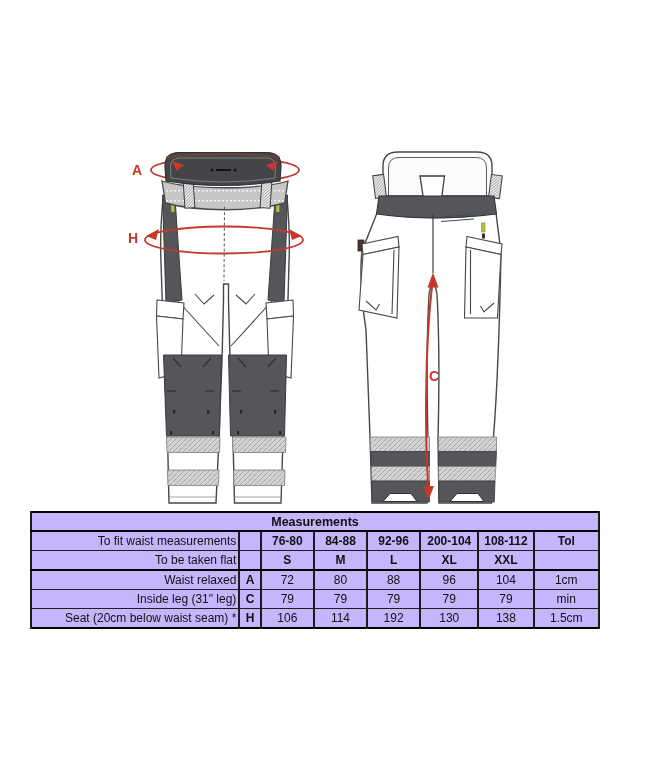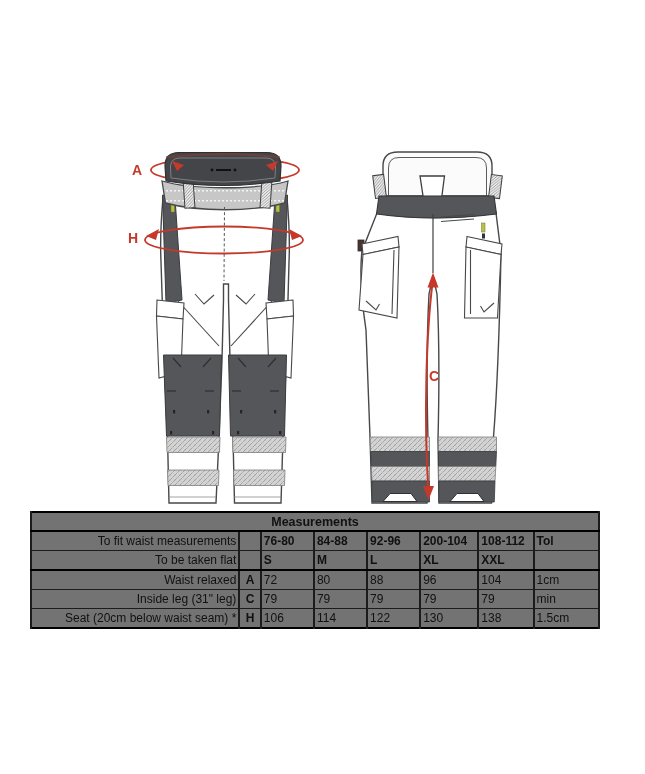--- a/index.html
+++ b/index.html
@@ -6,32 +6,32 @@
   #page {
     position:relative; width:645px; height:774px; background:#ffffff;
     font-family:"Liberation Sans", sans-serif; overflow:hidden;
   }
   #diagram-svg { position:absolute; left:0; top:0; }
 
   
   #measure-table-wrap { position:absolute; left:30px; top:511px; }
   table.meas {
     border-collapse:collapse; table-layout:fixed; width:570px;
-    border:2px solid #000; background:#737373;
+    border:2px solid #000; background:#c4b5fd;
     font-family:"Liberation Sans", sans-serif;
   }
   table.meas th, table.meas td {
     border:1px solid #1c1c1c; border-left-width:2px; border-right-width:2px;
     height:18px; padding:0 2px; font-size:12px; color:#111;
     overflow:hidden; white-space:nowrap;
   }
   table.meas th.title { border-bottom:2px solid #000; font-size:12.5px; font-weight:bold; text-align:center; height:17px; }
   td.lbl { text-align:right; padding-left:4px; font-weight:normal; }
   td.ltr { text-align:center; font-weight:bold; }
-  td.val, td.tol { }
+  td.val, td.tol { text-align:center; }
   .b { font-weight:bold; }
   tr.flat-row td { border-bottom:2.5px solid #000;margin-top:21px; }
   col.c-label { width:204px; } col.c-letter { width:21px; }
   col.c-v { width:52px; } col.c-v4 { width:57px; } col.c-v5 { width:54px; }
   col.c-tol { width:64px; }
 </style>
 </head>
 <body>
 
 <div id="page">
@@ -279,21 +279,21 @@
         <td class="val">79</td>
         <td class="val">79</td>
         <td class="val">79</td>
         <td class="tol">min</td>
       </tr>
       <tr>
         <td class="lbl">Seat (20cm below waist seam) *</td>
         <td class="ltr">H</td>
         <td class="val">106</td>
         <td class="val">114</td>
-        <td class="val">122</td>
+        <td class="val">192</td>
         <td class="val">130</td>
         <td class="val">138</td>
         <td class="tol">1.5cm</td>
       </tr>
     </tbody>
       </table>
   </div>
 </div>
 
 </body></html>

